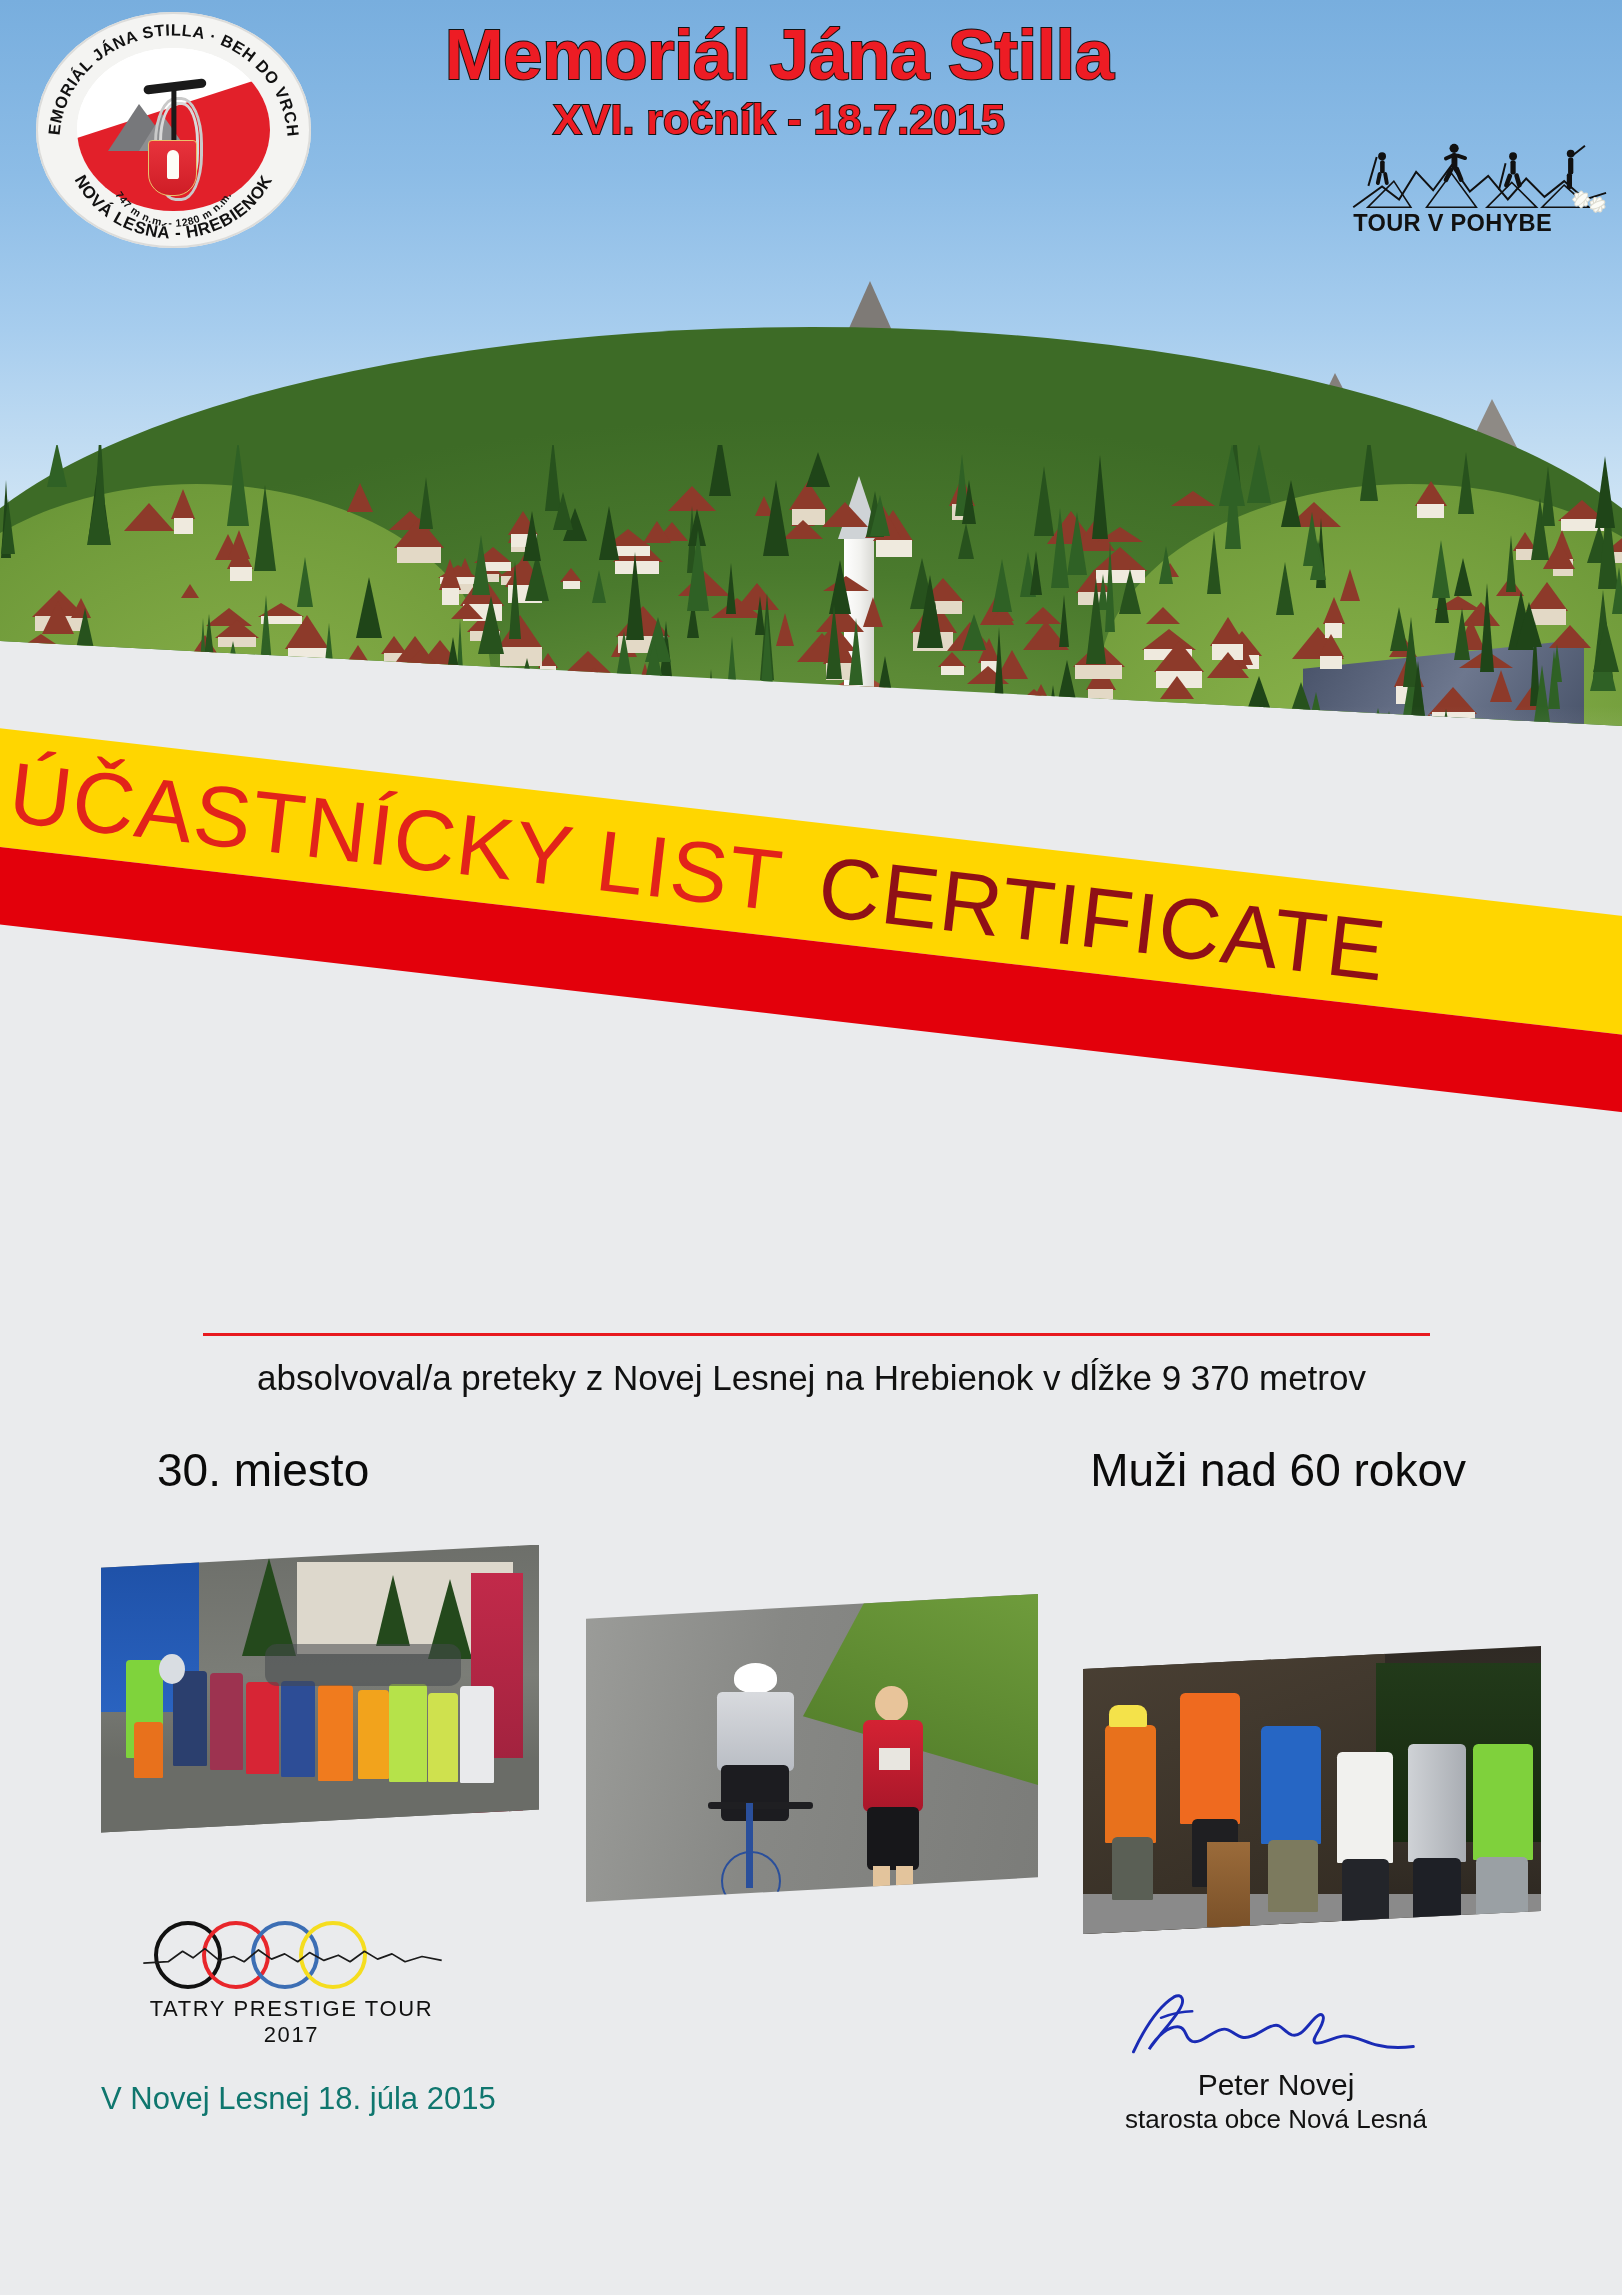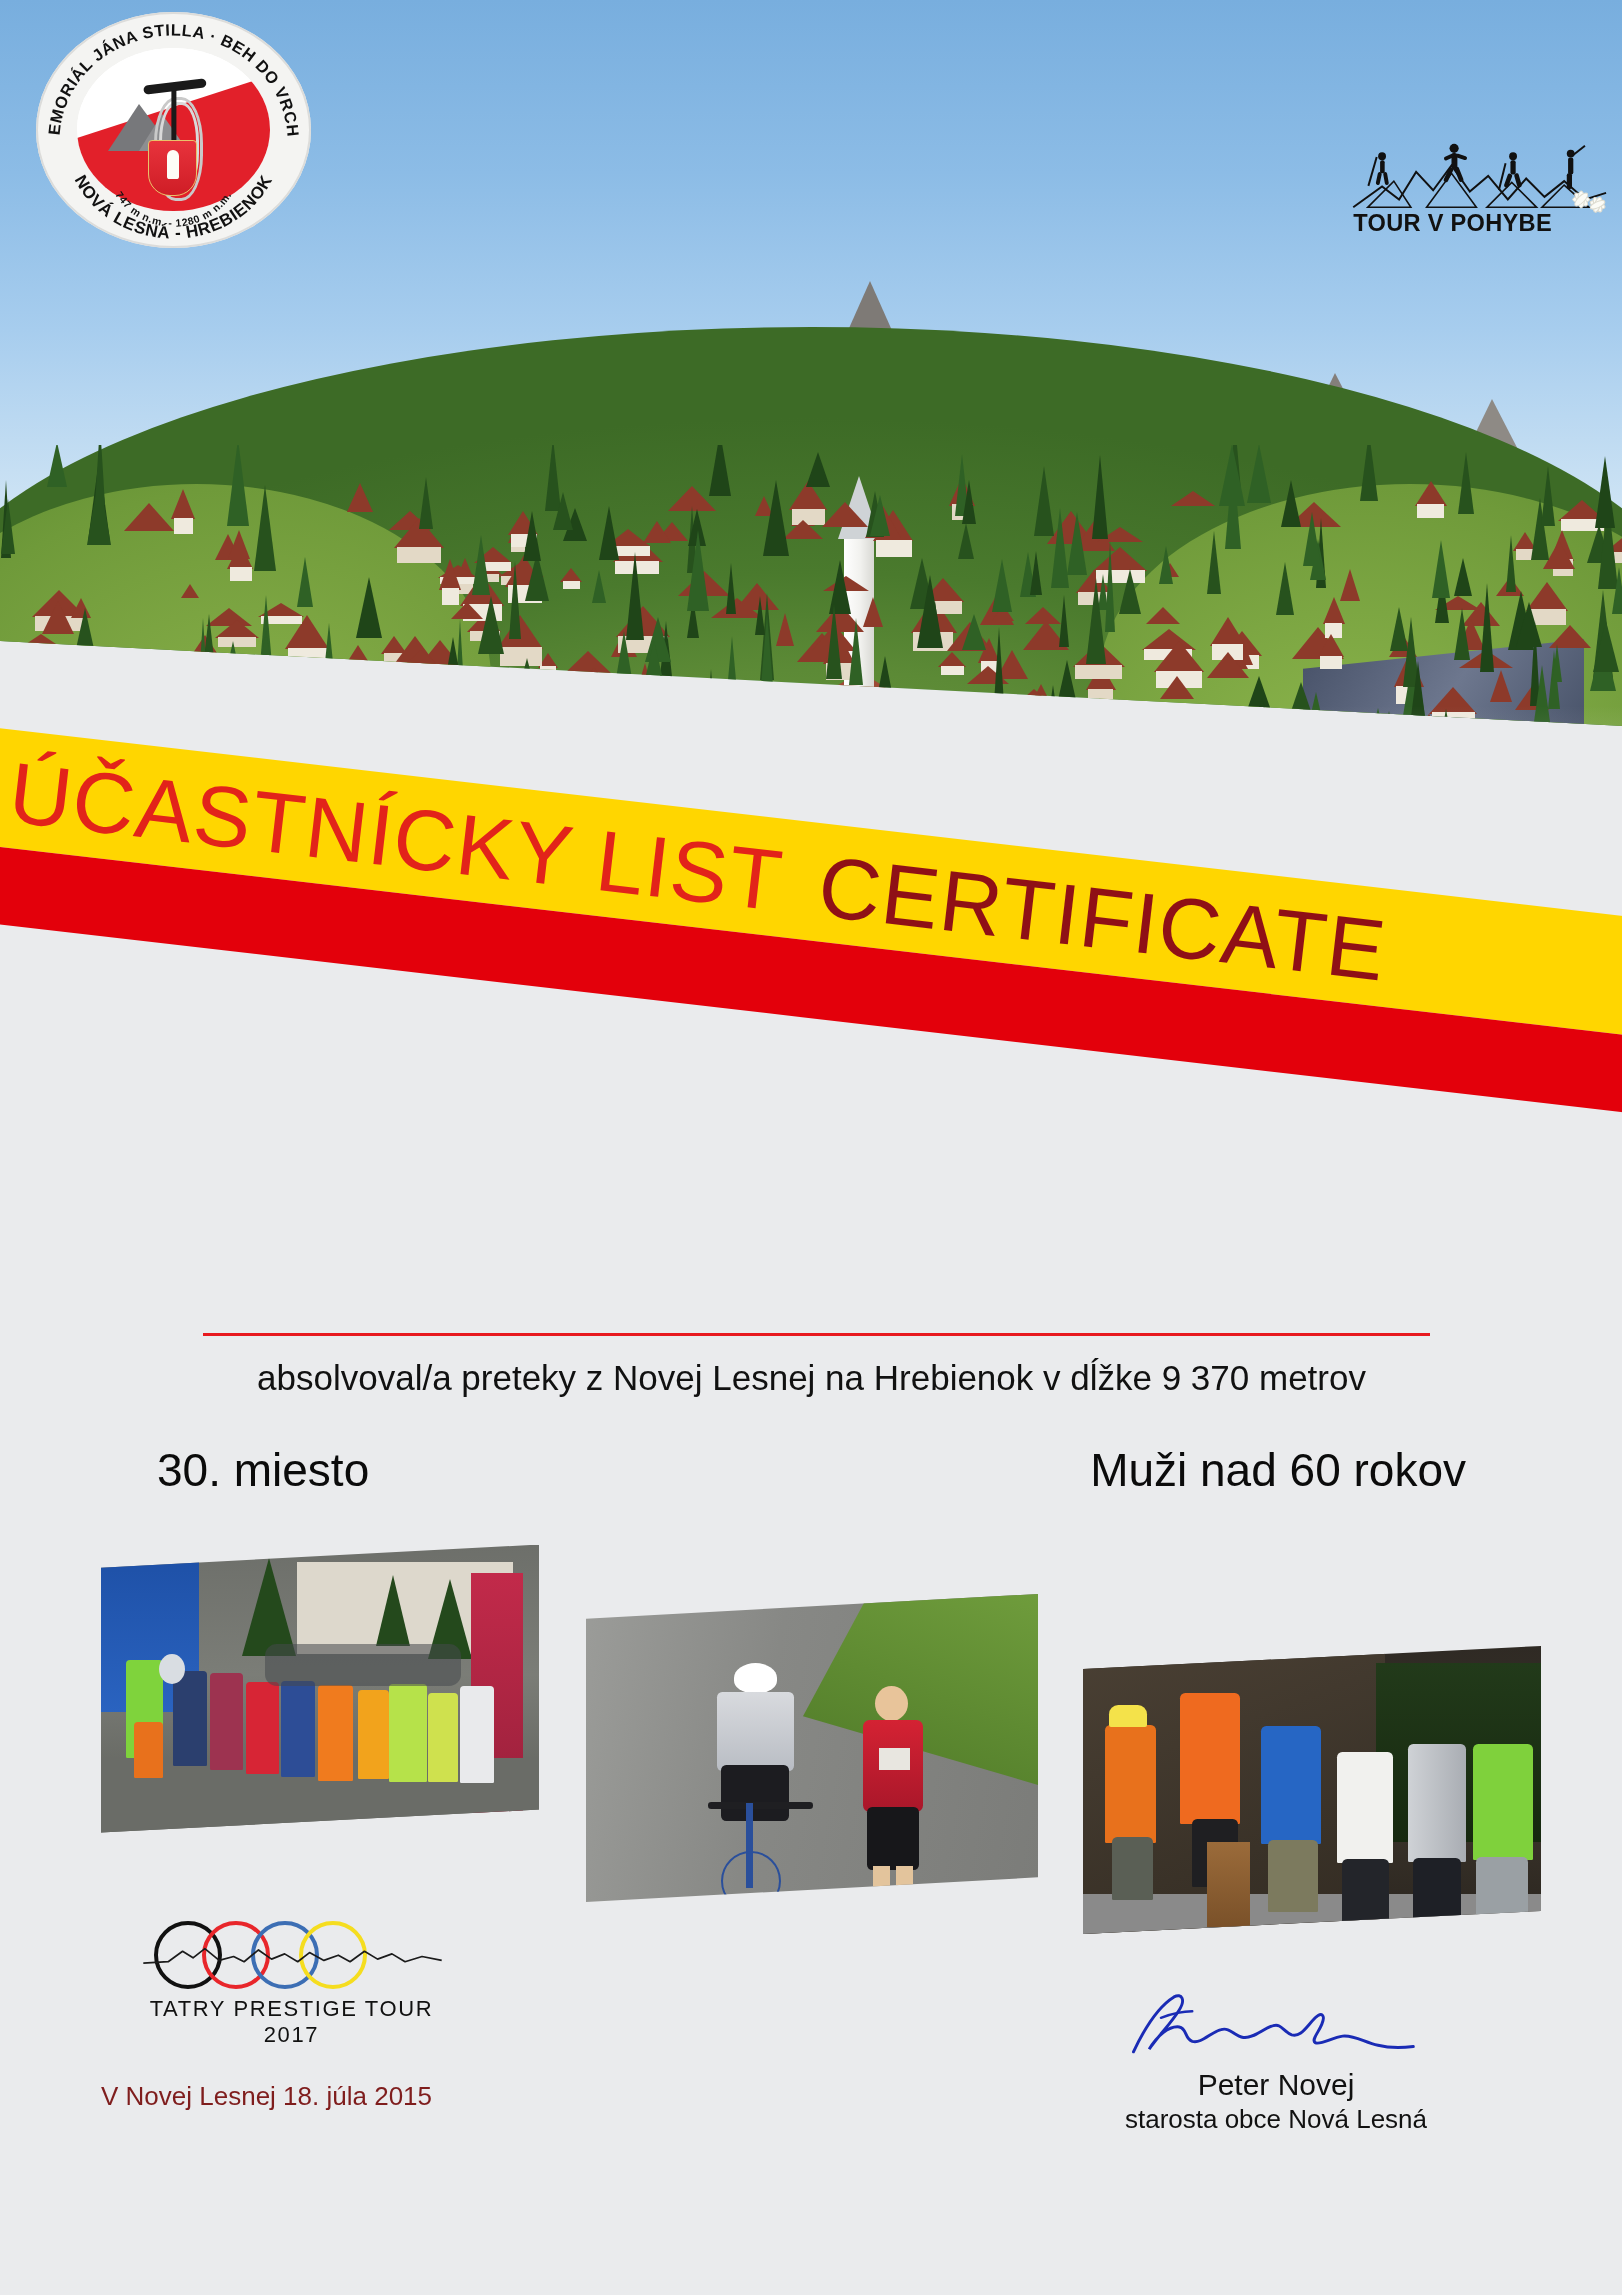--- a/index.html
+++ b/index.html
@@ -301,21 +301,21 @@
   .sig svg{display:block;}
   .sig-name{
     position:absolute;left:1106px;top:2068px;width:340px;text-align:center;
     font-size:30px;color:#111;
   }
   .sig-role{
     position:absolute;left:1106px;top:2104px;width:340px;text-align:center;
     font-size:26px;color:#111;
   }
   .place-date{
-    position:absolute;left:101px;top:2081px;font-size:26px;color:#7f1d1d;
+    position:absolute;left:101px;top:2081px;font-size:31px;color:#0f766e;
   }
 </style>
 </head>
 <body>
 
 <div class="page">
 
   <div class="header-photo">
     <div class="sky"></div>
     <div class="cloud"></div>
@@ -771,20 +771,24 @@
       </text>
       <text font-size="26">
         <textPath href="#arcBot" startOffset="50%" text-anchor="middle">NOVÁ LESNÁ - HREBIENOK</textPath>
       </text>
       <text font-size="16">
         <textPath href="#arcElev" startOffset="50%" text-anchor="middle">747 m n.m. - 1280 m n.m.</textPath>
       </text>
     </svg>
   </div>
 
+  <div class="title-wrap">
+    <div class="title-main">Memoriál Jána Stilla</div>
+    <div class="title-sub">XVI. ročník - 18.7.2015</div>
+  </div>
 
 
   <div class="tvp">
     <svg width="262" height="79" viewBox="0 0 400 120">
       <path d="M8 104 L52 72 L78 92 L104 50 L130 78 L158 40 L186 80 L214 56 L244 92 L272 60 L300 88 L330 64 L362 92 L394 82" fill="none" stroke="#111" stroke-width="3"></path>
       <path d="M30 104 L70 64 L96 104 Z M120 104 L158 52 L196 104 Z M212 104 L250 66 L288 104 Z M296 104 L330 70 L368 104 Z" fill="none" stroke="#111" stroke-width="2.4"></path>
 
       <g fill="#111">
         <circle cx="52" cy="26" r="6"></circle>
           <rect x="49" y="32" width="7" height="20" rx="3"></rect>

